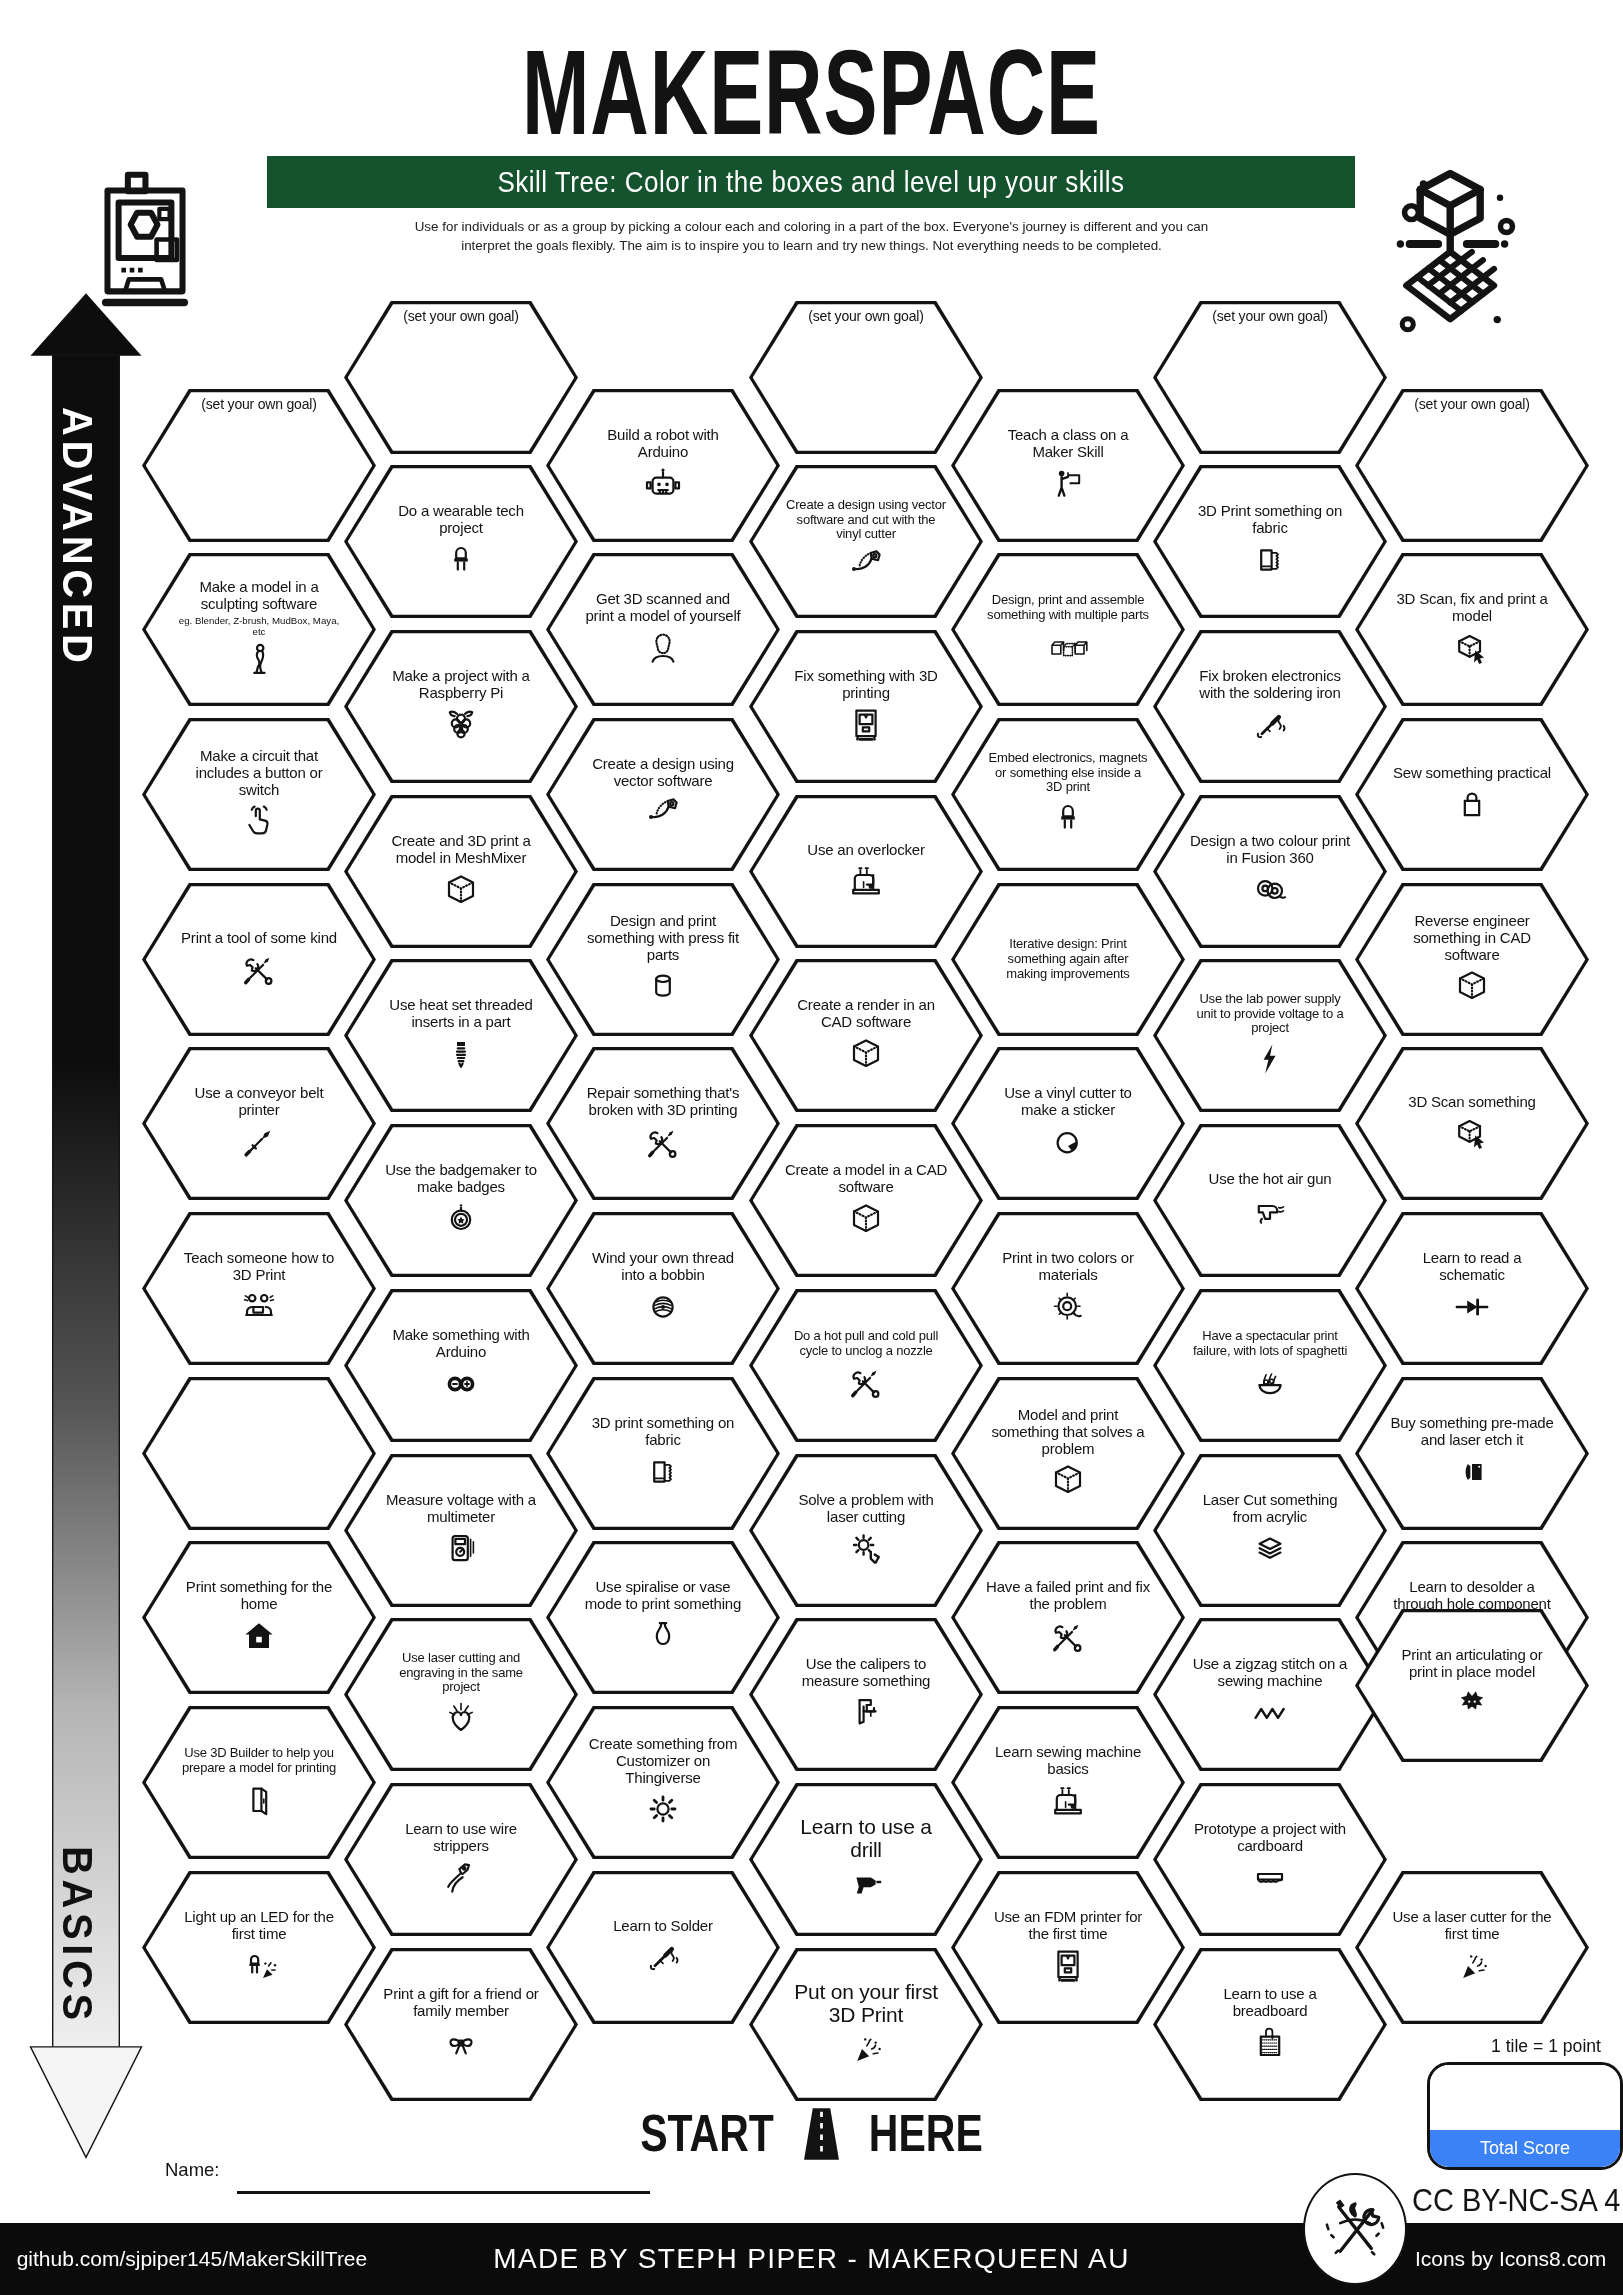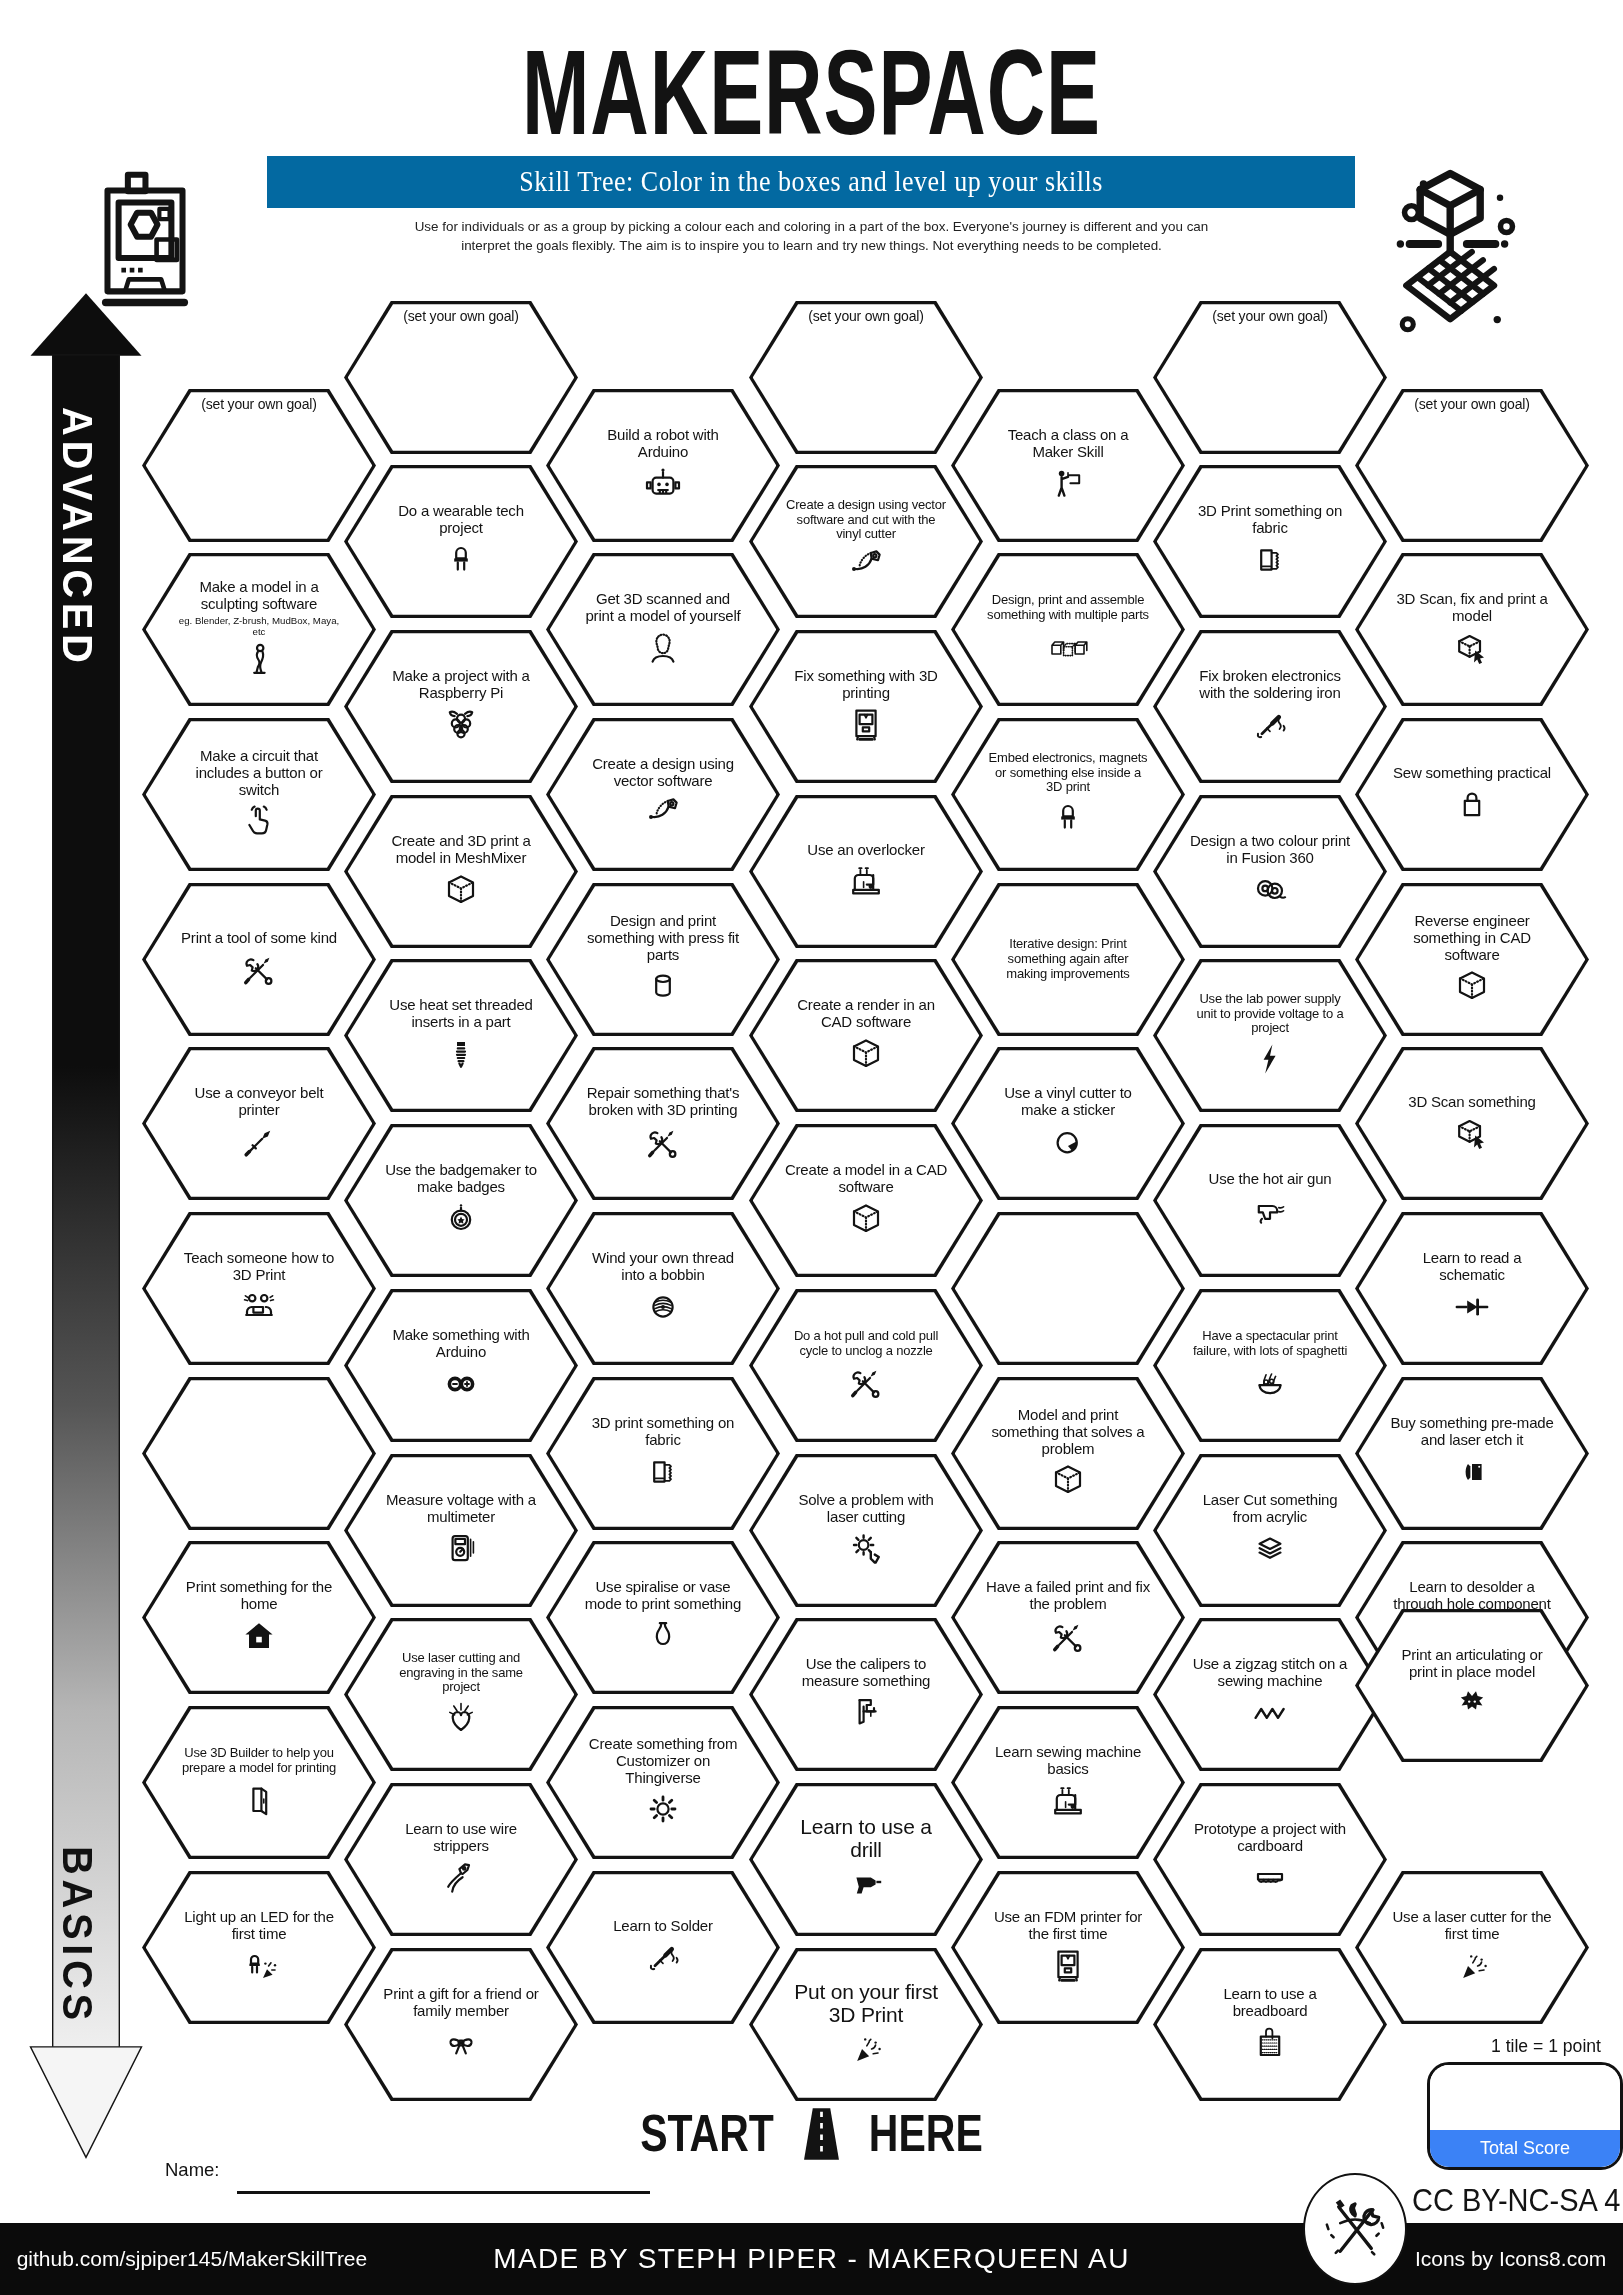--- a/index.html
+++ b/index.html
@@ -3,22 +3,22 @@
 <meta charset="utf-8">
 <style>
   html,body{margin:0;padding:0;background:#888;}
   #page{position:relative;width:1623px;height:2295px;background:#fff;overflow:hidden;
         font-family:"Liberation Sans",sans-serif;color:#131313;}
   [data-interactable]{box-sizing:border-box;}
 
   
   #title{position:absolute;left:0;right:0;top:24px;text-align:center;font-weight:900;
          font-size:81px;letter-spacing:0.9px;transform:scaleY(1.48);transform-origin:top center;white-space:nowrap;}
-  #banner{position:absolute;left:267px;top:156px;width:1088px;height:52px;background:#0369a1;
-          display:flex;align-items:center;justify-content:center;font-family:Liberation Serif, serif;}
+  #banner{position:absolute;left:267px;top:156px;width:1088px;height:52px;background:#14532d;
+          display:flex;align-items:center;justify-content:center;}
   #banner span{color:#fff;font-size:26px;font-weight:400;transform:scaleY(1.15);letter-spacing:0.5px;white-space:nowrap;}
   .sub{position:absolute;left:0;right:0;text-align:center;font-size:13.4px;color:#222;}
   #sub1{top:219px;} #sub2{top:238px;}
 
   
   #arrow-svg{position:absolute;left:28px;top:291px;}
   .vlabel{position:absolute;writing-mode:vertical-rl;font-weight:700;letter-spacing:4.6px;
           font-size:40px;transform:scaleX(1.08);transform-origin:center;}
   #adv-label{left:55px;top:407px;color:#fff;}
   #bas-label{left:55px;top:1846px;color:#111;}
@@ -875,20 +875,26 @@
         <div class="hexc md">
           <div class="hx-label" data-interactable="false">Use a vinyl cutter to make a sticker</div>
           <svg class="hexicon" data-interactable="false" width="40" height="40" viewBox="0 0 100 100">
             <use href="#i-sticker"></use>
           </svg>
         </div>
       </div>
       <div class="hex" data-interactable="true" style="left:951px;top:1212px">
         <div class="hexbg" data-interactable="false"></div>
         <div class="hexin" data-interactable="false"></div>
+        <div class="hexc md">
+          <div class="hx-label" data-interactable="false">Print in two colors or materials</div>
+          <svg class="hexicon" data-interactable="false" width="40" height="40" viewBox="0 0 100 100">
+            <use href="#i-spool"></use>
+          </svg>
+        </div>
       </div>
       <div class="hex" data-interactable="true" style="left:951px;top:1377px">
         <div class="hexbg" data-interactable="false"></div>
         <div class="hexin" data-interactable="false"></div>
         <div class="hexc md">
           <div class="hx-label" data-interactable="false">Model and print something that solves a problem</div>
           <svg class="hexicon" data-interactable="false" width="40" height="40" viewBox="0 0 100 100">
             <use href="#i-cube"></use>
           </svg>
         </div>

